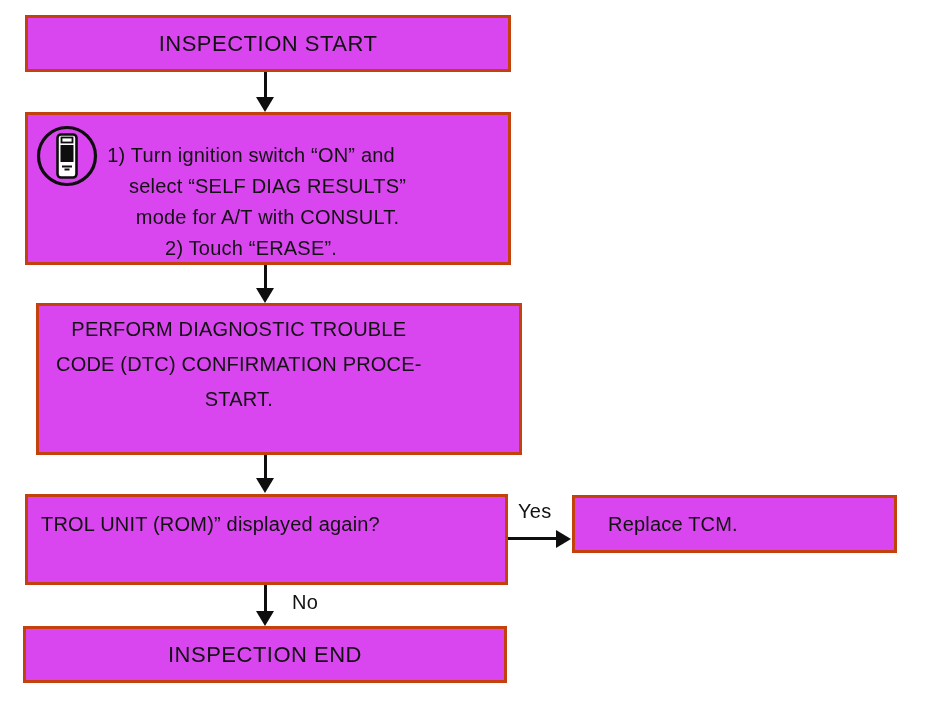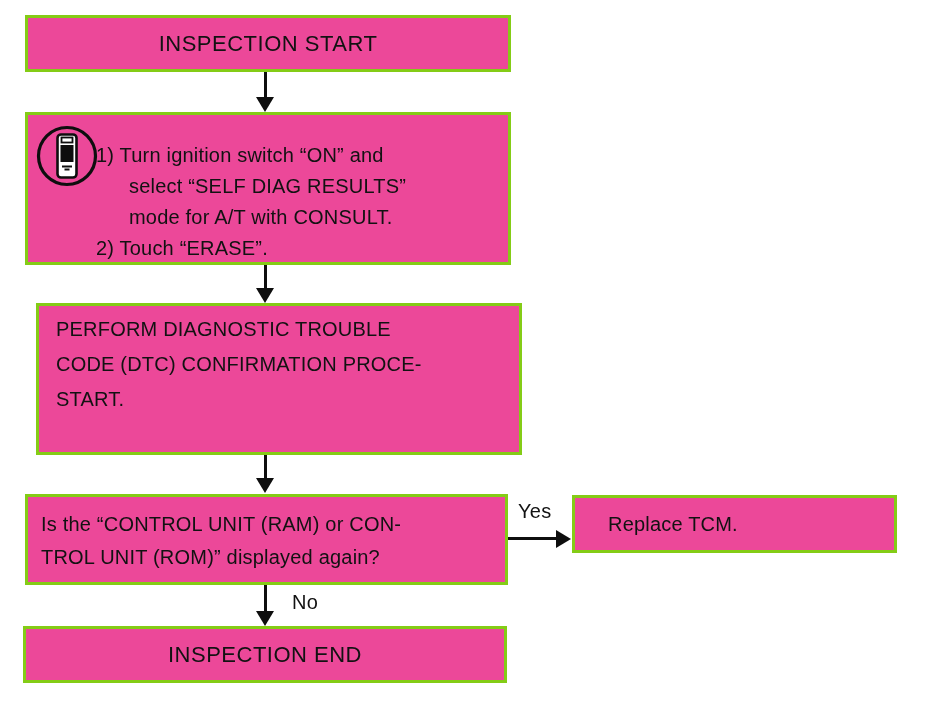--- a/index.html
+++ b/index.html
@@ -8,22 +8,23 @@
     width: 928px;
     height: 706px;
     background: #ffffff;
     font-family: "Liberation Sans", "DejaVu Sans", sans-serif;
     color: #121212;
     overflow: hidden;
   }
   .fc-box {
     position: absolute;
     box-sizing: border-box;
-    border: 3px solid #84cc16;
-    background: #ec4899;
+    border: 3px solid #c2410c;
+    background: #d946ef;
+    text-align: center;
   }
   .center-label {
     display: flex;
     align-items: center;
     justify-content: center;
     font-size: 22px;
     letter-spacing: 0.5px;
   }
   .bold { font-weight: normal; }
   .body-text { font-size: 20px; letter-spacing: 0.2px; }
@@ -106,21 +107,20 @@
       <div>CODE (DTC) CONFIRMATION PROCE-</div>
       <div>START.</div>
     </div>
   </div>
 
   <div class="vline" style="left:264px; top:455px; height:25px;"></div>
   <div class="arrow-down" style="left:256px; top:478px;"></div>
 
   <div class="fc-box" style="left:25px; top:494px; width:483px; height:91px;">
     <div id="question-text" class="body-text">
-      <div>Is the “CONTROL UNIT (RAM) or CON-</div>
       <div>TROL UNIT (ROM)” displayed again?</div>
     </div>
   </div>
 
   <div class="edge-label" style="left:518px; top:500px;">Yes</div>
   <div class="hline" style="left:508px; top:537px; width:50px;"></div>
   <div class="arrow-right" style="left:556px; top:529.5px;"></div>
 
   <div class="fc-box body-text" id="replace-box" style="left:572px; top:495px; width:325px; height:58px;">
     <span>Replace TCM.</span>

